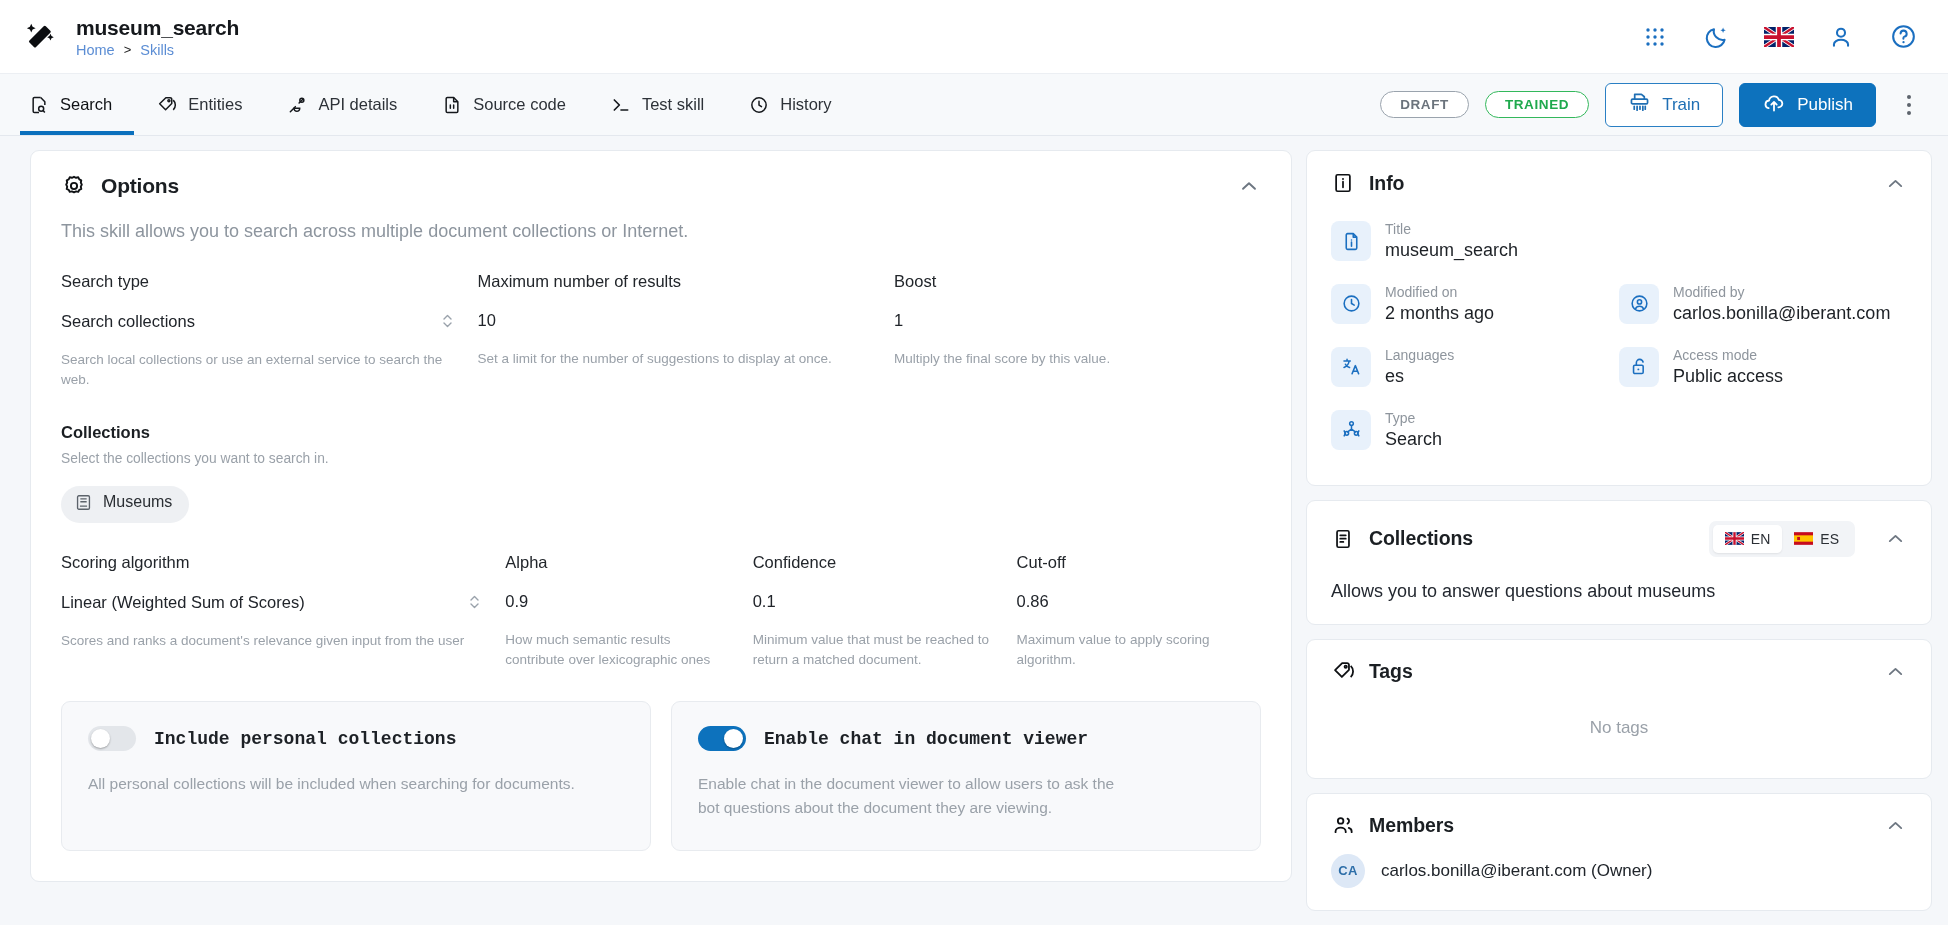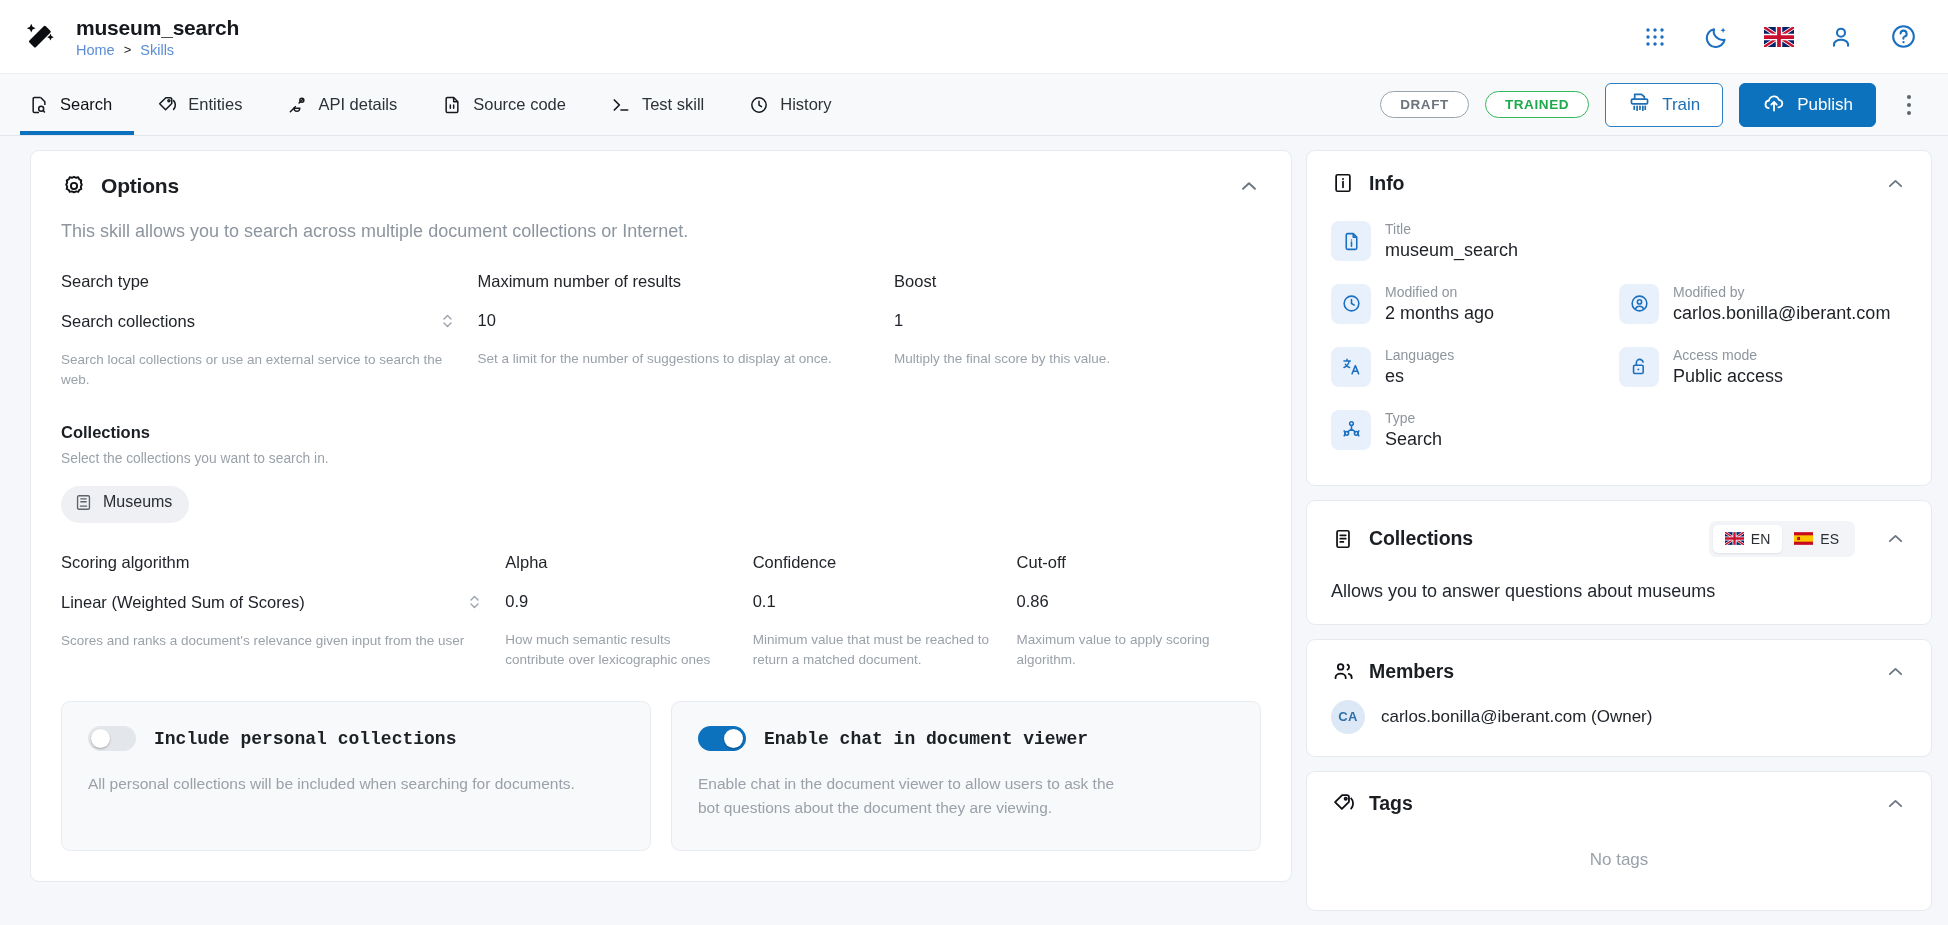--- a/index.html
+++ b/index.html
@@ -622,52 +622,52 @@
               <path d="M5.5 15 12 9l6.5 6"></path>
             </svg>
         </span>
       </div>
       <div class="desc-text">Allows you to answer questions about museums</div>
     </div>
 
     <div class="card panel">
       <div class="panel-head">
         <span class="phead-icon">
+          <svg width="23" height="23" viewBox="0 0 24 24" fill="none" stroke="#0f1114" stroke-width="1.9" stroke-linejoin="round">
+            <path d="M3.2 10.6 10.6 3.2h5.1a2 2 0 0 1 2 2v5.1l-7.4 7.4z"></path>
+            <circle cx="14.3" cy="7" r="1.2"></circle>
+            <path d="M19.5 6.2a8 8 0 0 1 0 11.6"></path>
+          </svg>
+        </span>
+        <h3>Tags</h3>
+        <span class="chev">
+          <svg width="21" height="21" viewBox="0 0 24 24" fill="none" stroke="#6d7681" stroke-width="2.1" stroke-linecap="round" stroke-linejoin="round">
+              <path d="M5.5 15 12 9l6.5 6"></path>
+            </svg>
+        </span>
+      </div>
+      <div class="no-tags">No tags</div>
+    </div>
+
+    <div class="card panel">
+      <div class="panel-head">
+        <span class="phead-icon">
           <svg width="23" height="23" viewBox="0 0 24 24" fill="none" stroke="#0f1114" stroke-width="1.9" stroke-linecap="round">
             <circle cx="9" cy="7.2" r="2.9"></circle>
             <path d="M3.7 19v-.8c0-2.4 2.4-4 5.3-4s5.3 1.6 5.3 4v.8"></path>
             <path d="M16.2 4.8a2.9 2.9 0 0 1 0 5.2M17.5 14.6c1.8.5 3 1.8 3 3.6V19"></path>
           </svg>
         </span>
         <h3>Members</h3>
         <span class="chev">
           <svg width="21" height="21" viewBox="0 0 24 24" fill="none" stroke="#6d7681" stroke-width="2.1" stroke-linecap="round" stroke-linejoin="round">
               <path d="M5.5 15 12 9l6.5 6"></path>
             </svg>
         </span>
       </div>
       <div class="member-row">
         <span class="avatar">CA</span>
         <span class="member-name">carlos.bonilla@iberant.com (Owner)</span>
       </div>
     </div>
 
-    <div class="card panel">
-      <div class="panel-head">
-        <span class="phead-icon">
-          <svg width="23" height="23" viewBox="0 0 24 24" fill="none" stroke="#0f1114" stroke-width="1.9" stroke-linejoin="round">
-            <path d="M3.2 10.6 10.6 3.2h5.1a2 2 0 0 1 2 2v5.1l-7.4 7.4z"></path>
-            <circle cx="14.3" cy="7" r="1.2"></circle>
-            <path d="M19.5 6.2a8 8 0 0 1 0 11.6"></path>
-          </svg>
-        </span>
-        <h3>Tags</h3>
-        <span class="chev">
-          <svg width="21" height="21" viewBox="0 0 24 24" fill="none" stroke="#6d7681" stroke-width="2.1" stroke-linecap="round" stroke-linejoin="round">
-              <path d="M5.5 15 12 9l6.5 6"></path>
-            </svg>
-        </span>
-      </div>
-      <div class="no-tags">No tags</div>
-    </div>
-
   </div>
 </div>
 
 </body></html>

